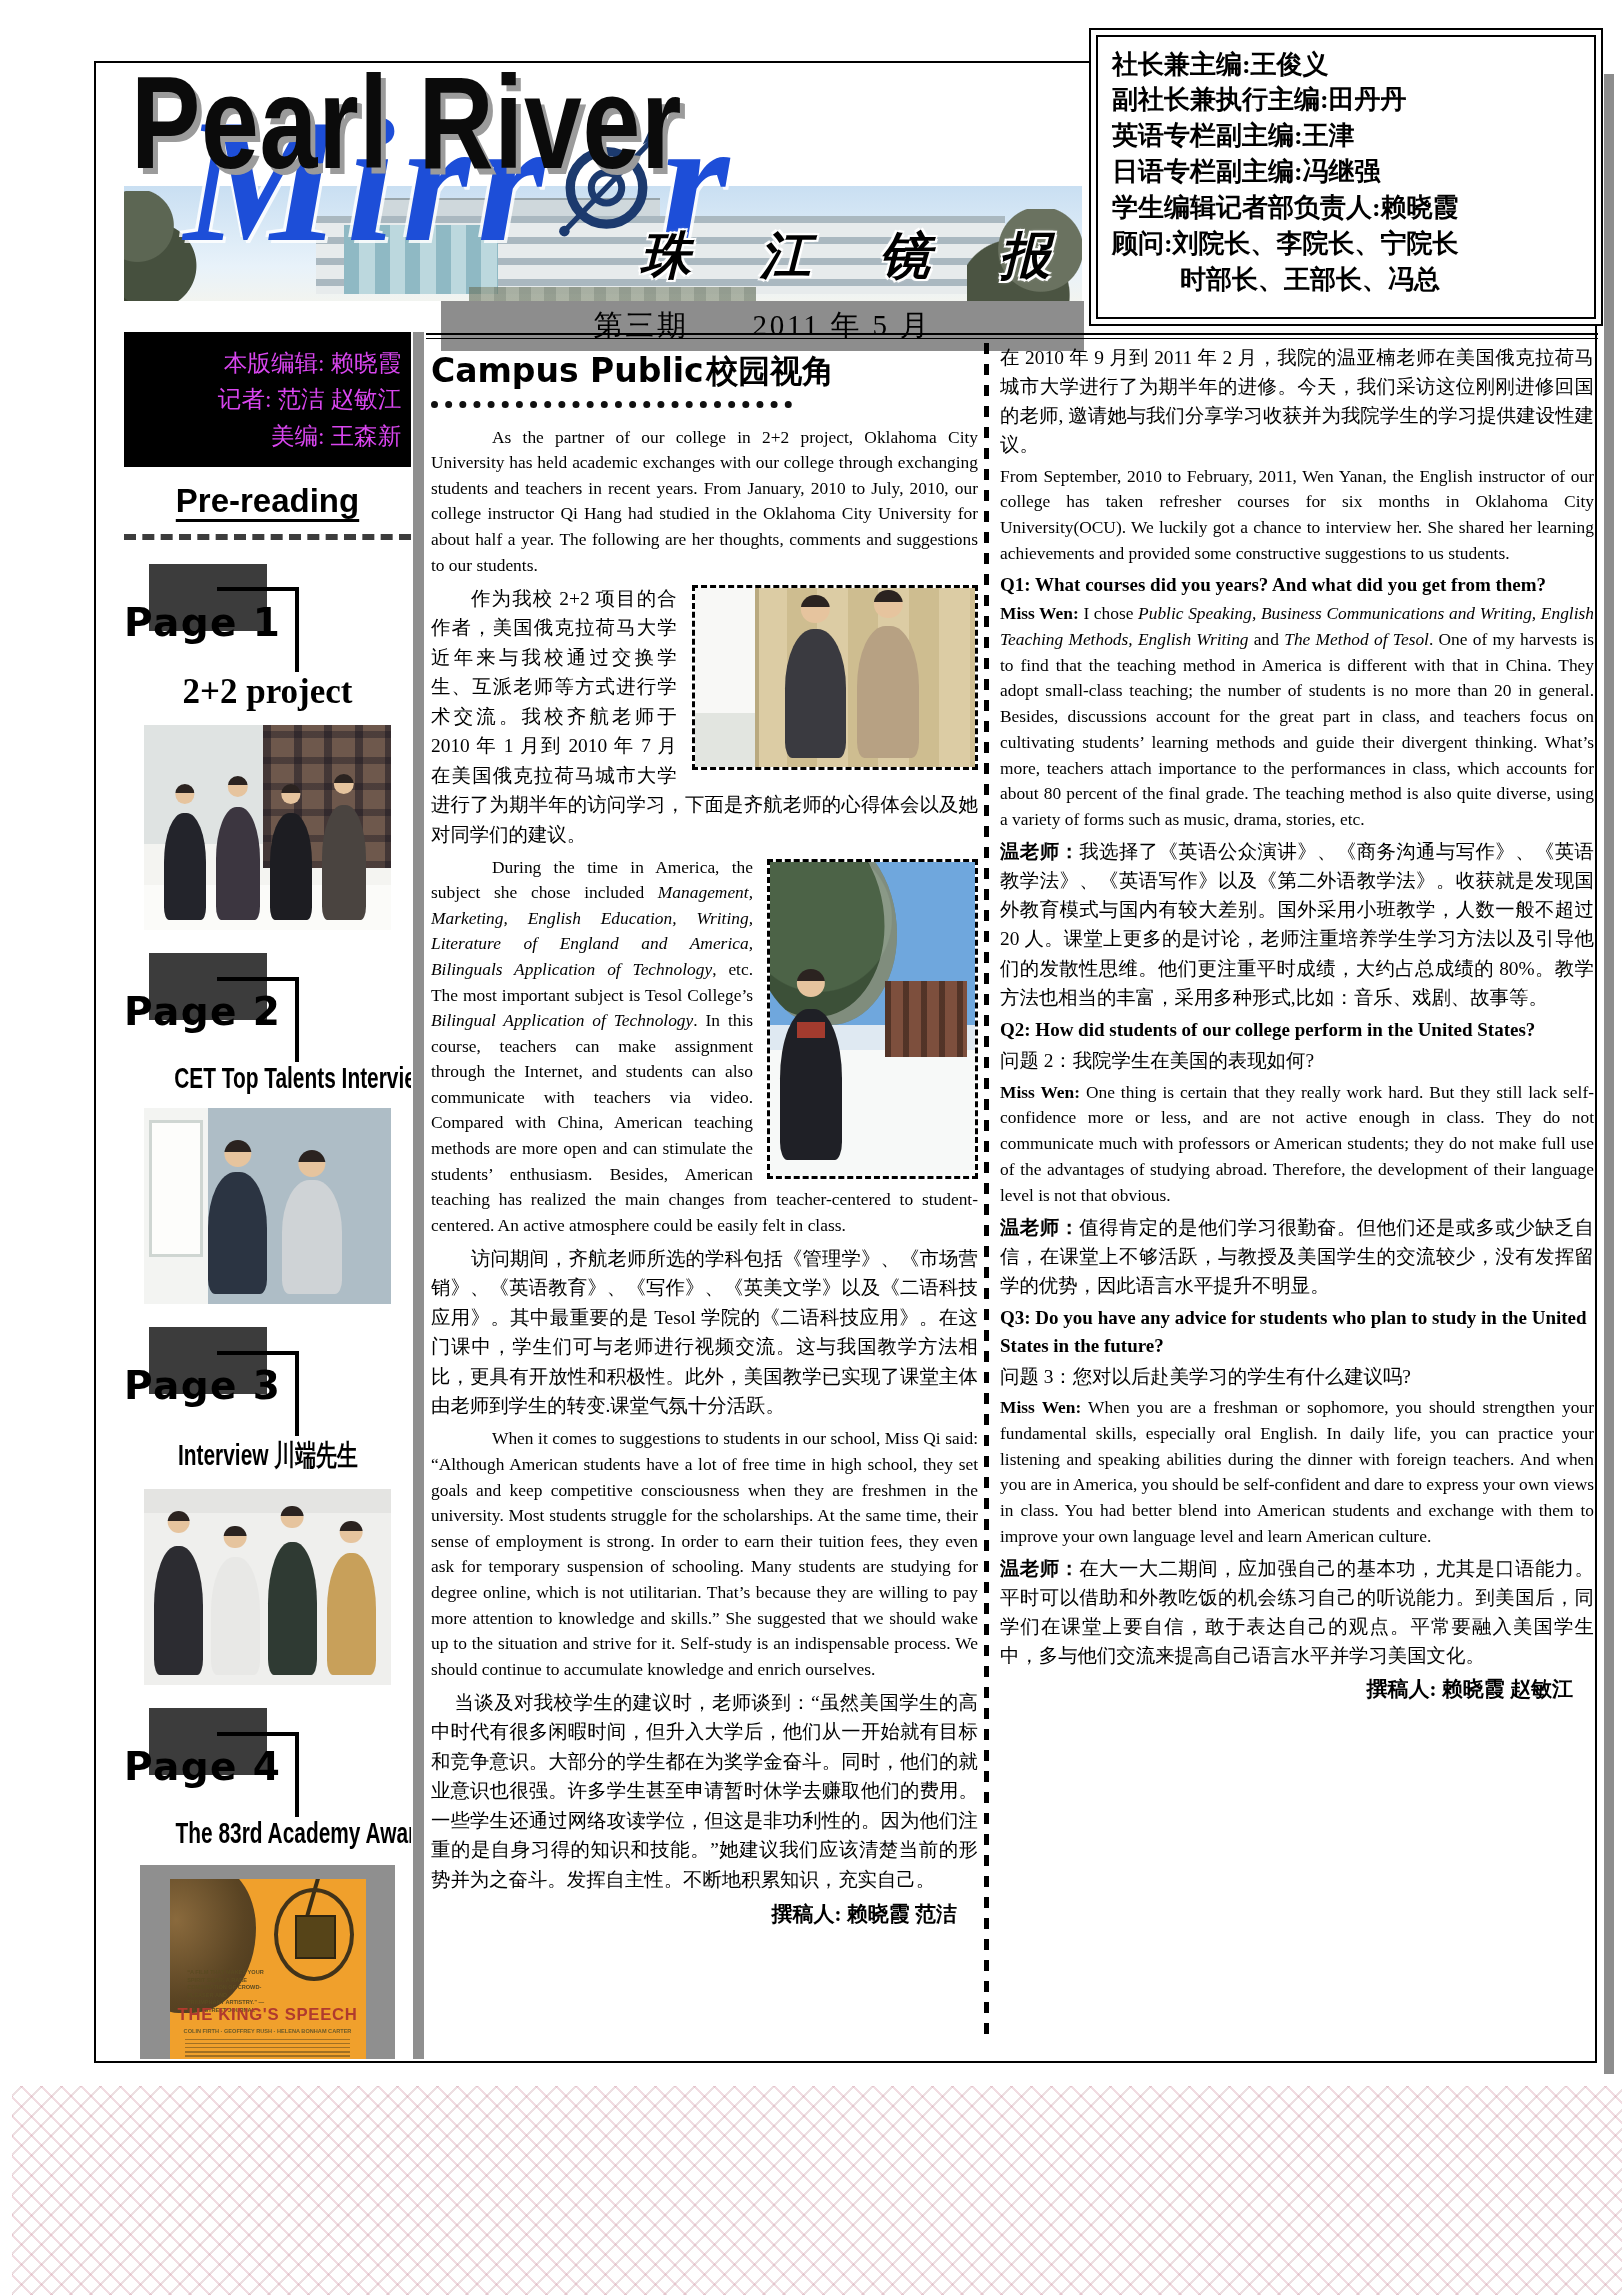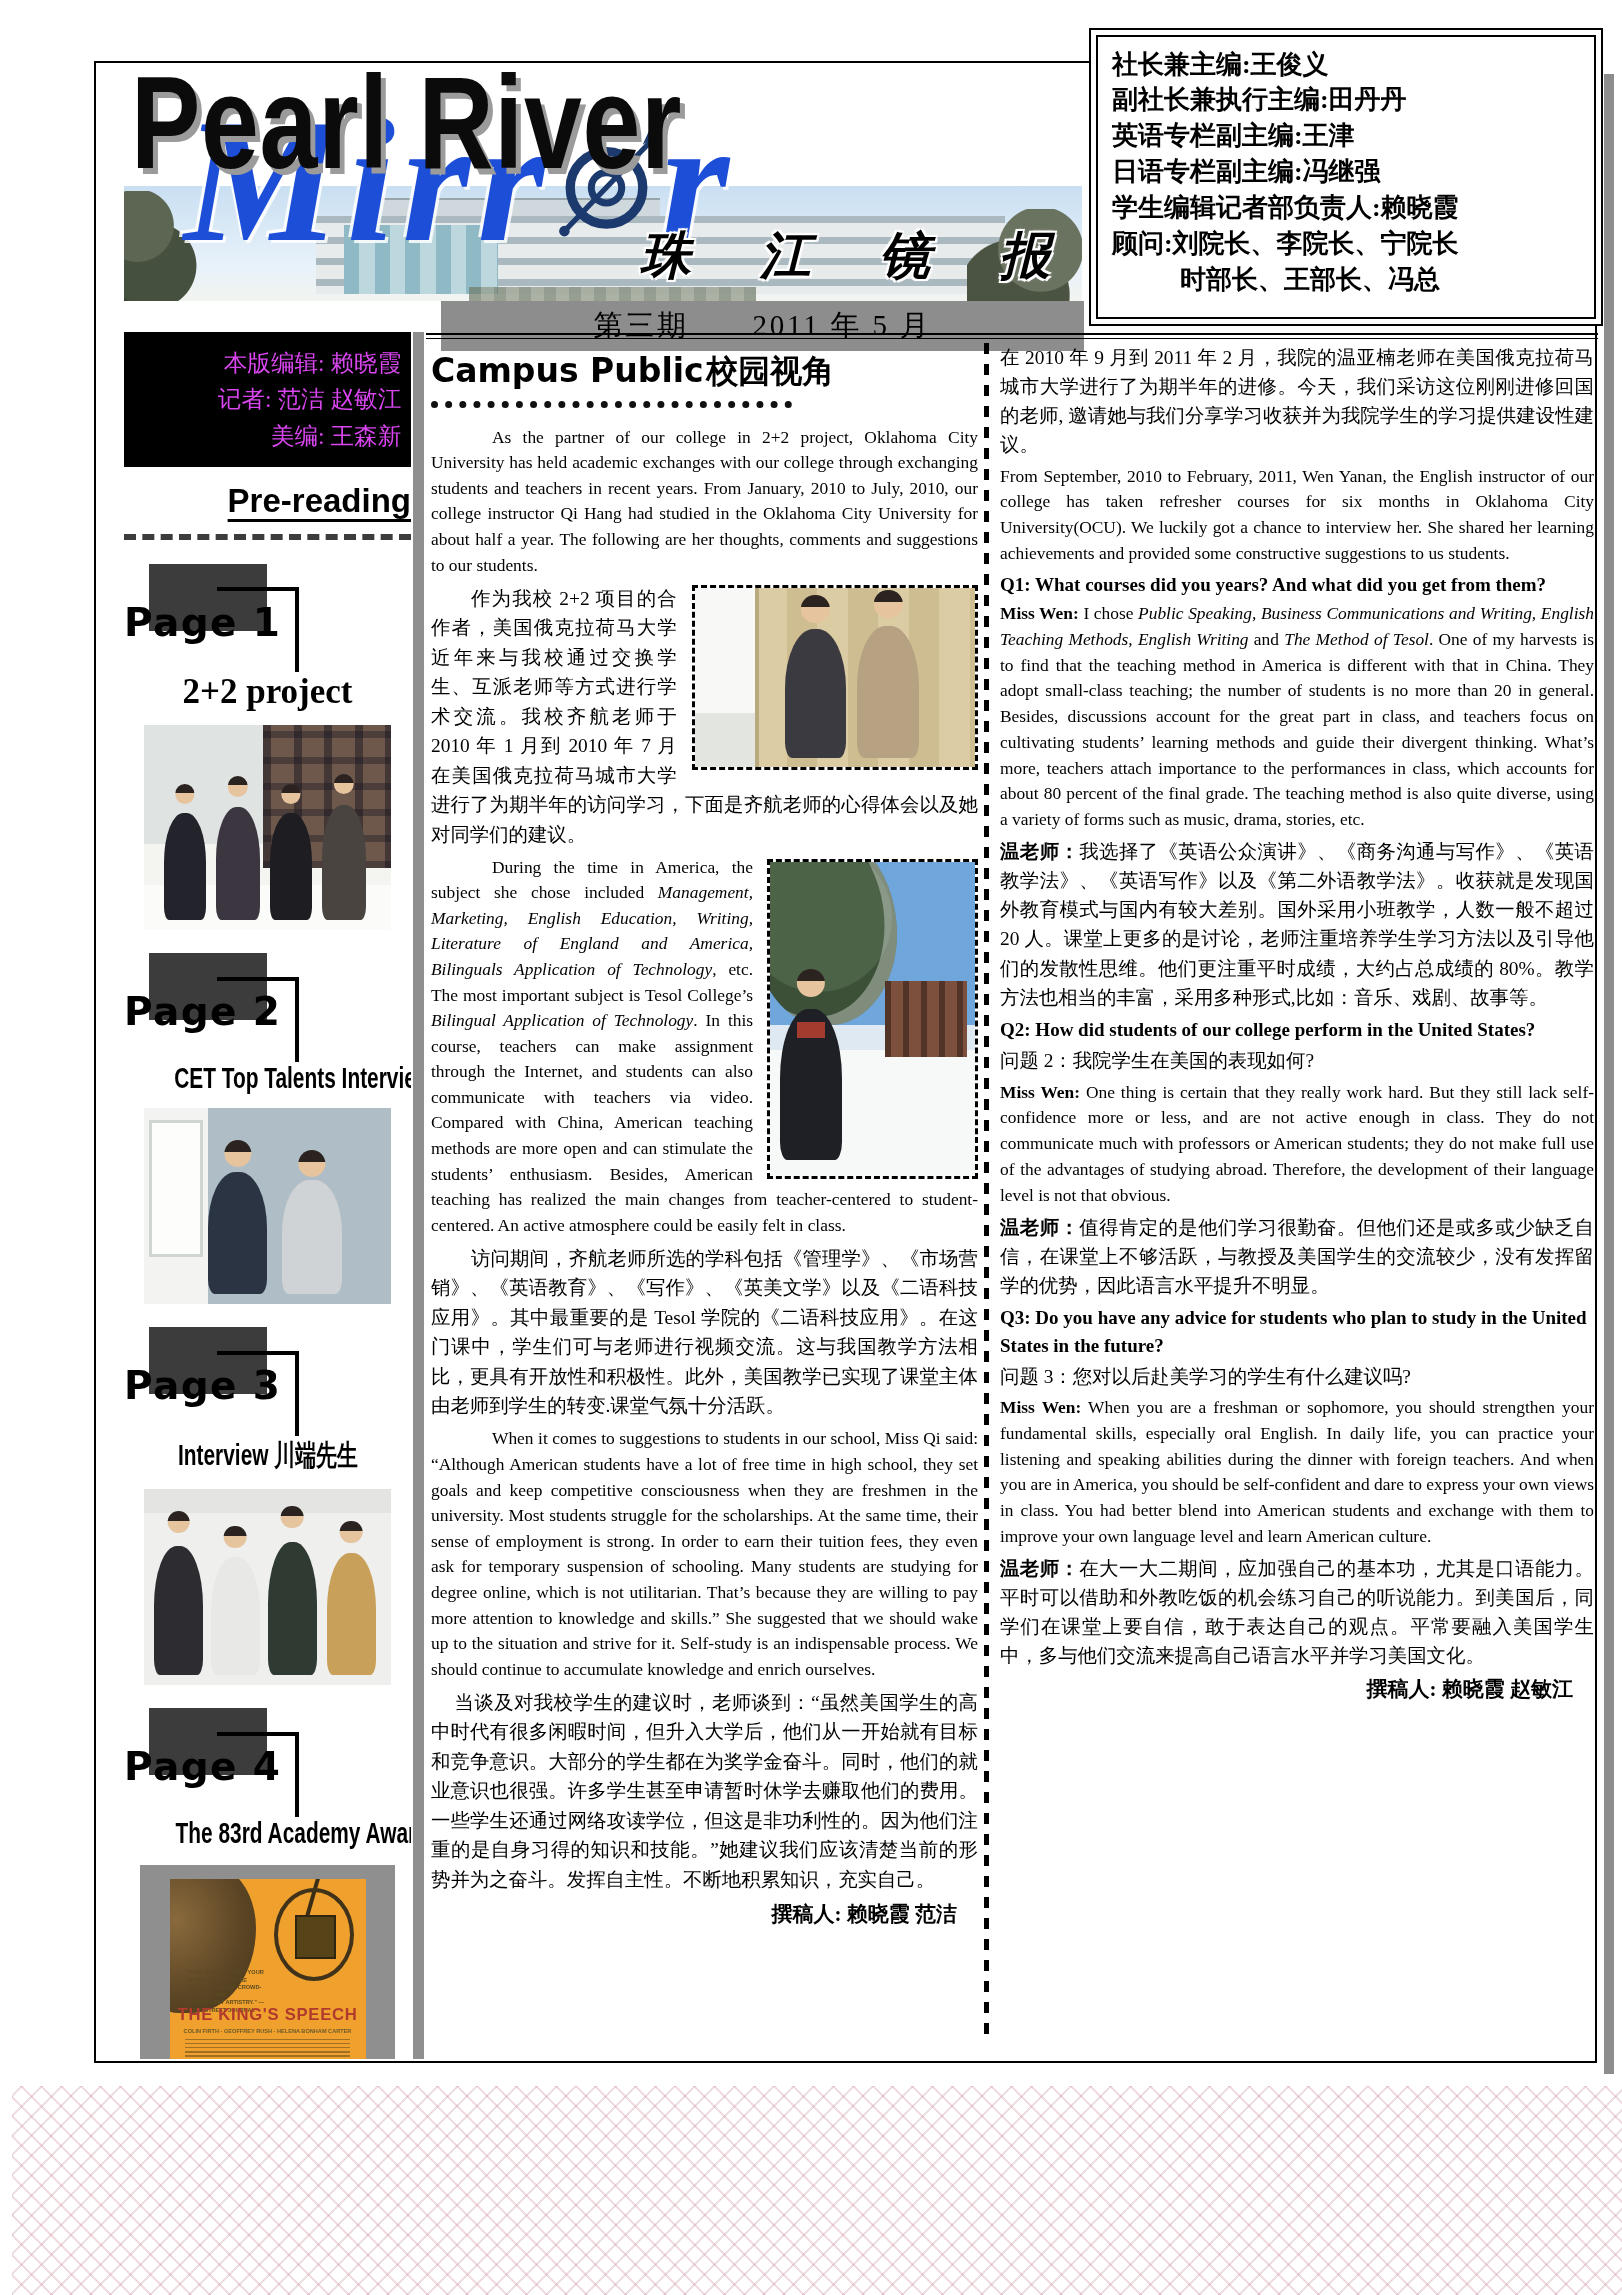--- a/index.html
+++ b/index.html
@@ -48,21 +48,21 @@
               font-size:26px;line-height:1.38;font-weight:600;}
   .editbox-in .indent{padding-left:68px;}
   
   .topline{position:absolute;left:414px;top:333px;width:1172px;height:6.2px;border-top:2.8px solid #000;border-bottom:1.4px solid #000;box-sizing:border-box;z-index:2;}
   .sdiv{position:absolute;left:401px;top:332px;width:11px;height:1727px;background:#8f8f8f;z-index:2;}
   .cdiv{position:absolute;left:972px;top:343px;width:4.9px;height:1694px;z-index:2;
         background:repeating-linear-gradient(180deg,#000 0 11px,transparent 11px 21px);}
   
   .sidebar{position:absolute;left:112px;top:332px;width:287px;height:1727px;overflow:hidden;z-index:2;}
   .credits{background:#000;color:#d946ef;padding:12.5px 9.7px;font-size:23.6px;line-height:1.55;font-weight:400;text-align:right;}
-  .prereading{text-align:right;font-family:"Liberation Sans",sans-serif;font-weight:bold;font-size:33px;
+  .prereading{text-align:center;font-family:"Liberation Sans",sans-serif;font-weight:bold;font-size:33px;
               margin-top:15.3px;text-decoration:underline;text-underline-offset:7px;}
   .dashline{margin:14px 0 0;border-top:6.2px dashed #3c3c3c;}
   .page-block{position:relative;height:106px;margin-top:23.6px;}
   .pb-rect{position:absolute;left:25px;top:0;width:118px;height:67px;background:#3c3c3c;}
   .pb-bracket{position:absolute;left:93px;top:23.6px;width:78px;height:81px;border-top:4.2px solid #000;border-right:4.2px solid #000;}
   .pb-label{position:absolute;left:0;top:36px;font-family:"DejaVu Sans",sans-serif;font-weight:bold;font-size:39px;letter-spacing:1.4px;}
   .item-title{text-align:center;margin-top:2.8px;}
   .t-serif{font-size:35px;font-weight:bold;font-family:"Liberation Serif",serif;}
   .t-cond{font-family:"Liberation Sans",sans-serif;font-weight:bold;font-size:29px;white-space:nowrap;}
   .cond{display:inline-block;transform:scaleX(.72);transform-origin:50% 50%;}

